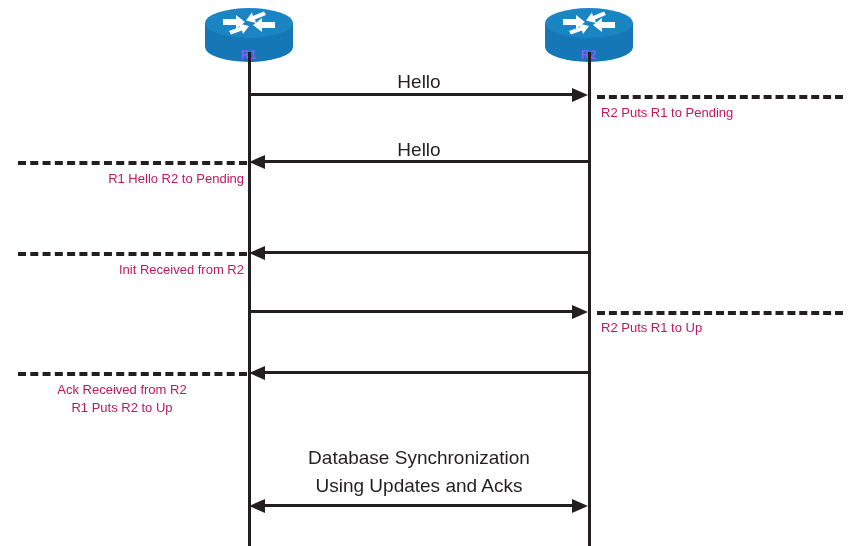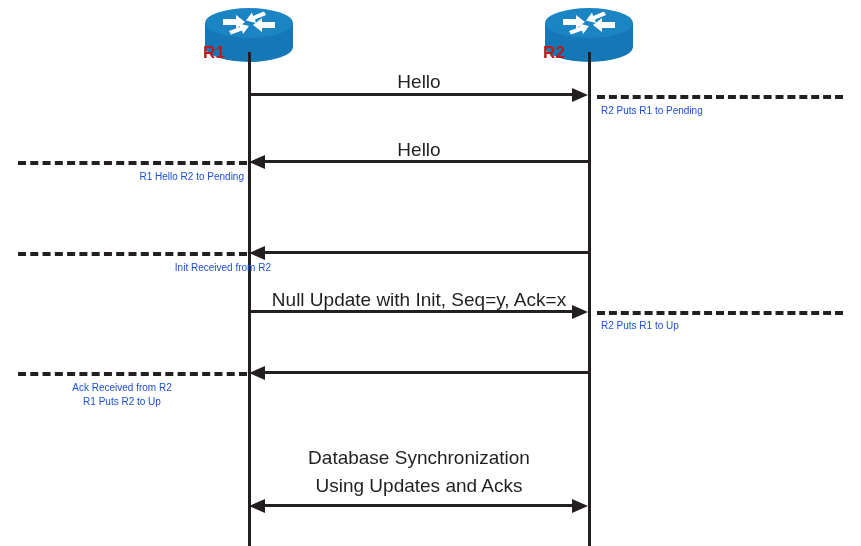--- a/index.html
+++ b/index.html
@@ -24,22 +24,23 @@
     position: absolute;
     width: 92px;
     height: 58px;
   }
   .router svg { display: block; }
   .router-label {
     position: absolute;
     left: 0;
     right: 0;
     bottom: 3px;
-    color: #b91c1c;
-    font-size: 17px;
+    text-align: center;
+    color: #8b5cf6;
+    font-size: 12px;
     font-weight: bold;
     letter-spacing: 0.3px;
     line-height: 1;
     pointer-events: none;
   }
 
   
   .lifeline {
     position: absolute;
     width: 3px;
@@ -72,22 +73,22 @@
   }
 
   
   .dash-line {
     position: absolute;
     height: 0;
     border-top: 4px dashed #231f20;
   }
   .note {
     position: absolute;
-    font-size: 10px;
-    color: #1d4ed8;
+    font-size: 13px;
+    color: #be185d;
     line-height: 1.42;
     white-space: nowrap;
   }
   .note-left  { text-align: right; }
   .note-right { text-align: left; }
 </style>
 </head>
 <body>
 
 <div id="diagram">
@@ -152,25 +153,24 @@
 
   <div class="dash-line" style="left:18px; top:161px; width:229px;"></div>
   <div class="note note-left" style="left:0px; top:170px; width:244px;">
     <div>R1 Hello R2 to Pending</div>
   </div>
 
   <div class="msg-line" style="left:264px; top:251px; width:325px;"></div>
   <div class="arrowhead arrow-left" style="left:249px; top:246px;"></div>
 
   <div class="dash-line" style="left:18px; top:252px; width:229px;"></div>
-  <div class="note note-left" style="left:0px; top:261px; width:244px;padding-left:27px;">
+  <div class="note note-left" style="left:0px; top:261px; width:244px;">
     <div>Init Received from R2</div>
   </div>
 
-  <div class="msg-label" style="left:249px; top:286px; width:340px;">Null Update with Init, Seq=y, Ack=x</div>
   <div class="msg-line" style="left:250px; top:310px; width:323px;"></div>
   <div class="arrowhead arrow-right" style="left:572px; top:305px;"></div>
 
   <div class="dash-line" style="left:597px; top:311px; width:246px;"></div>
   <div class="note note-right" style="left:601px; top:319px;">
     <div>R2 Puts R1 to Up</div>
   </div>
 
   <div class="msg-line" style="left:264px; top:371px; width:325px;"></div>
   <div class="arrowhead arrow-left" style="left:249px; top:366px;"></div>

